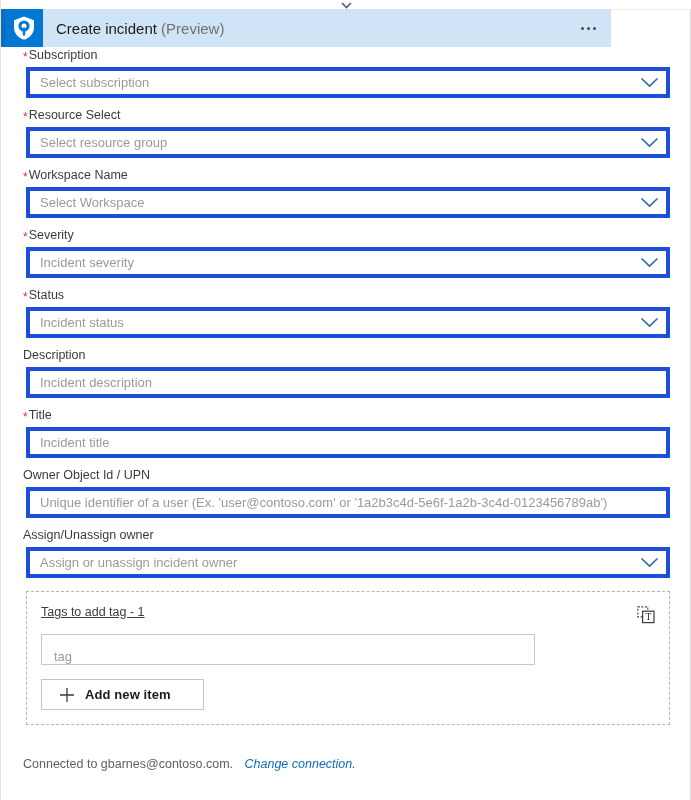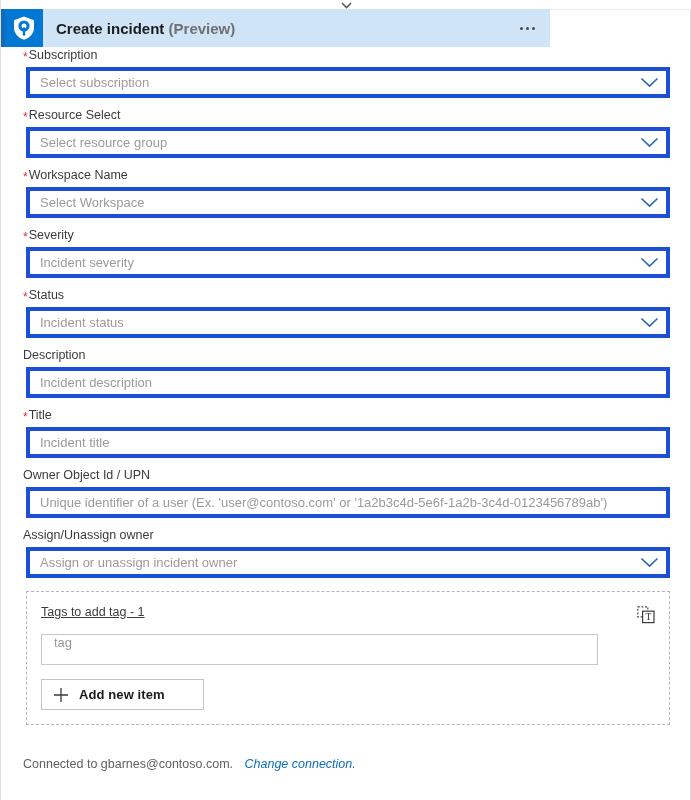--- a/index.html
+++ b/index.html
@@ -46,27 +46,26 @@
     align-items: center;
     justify-content: center;
   }
   .collapse-caret svg { display: block; }
 
   
   .header {
     position: absolute;
     top: 9px;
     left: 0;
-    width: 549px;
+    width: 610px;
     height: 38px;
     background: #cfe4f7;
     display: flex;
     align-items: center;
     box-sizing: border-box;
-    font-weight: bold;
   }
   .header-accent {
     position: absolute;
     left: 0;
     top: 0;
     width: 4px;
     height: 38px;
     background: #0f6cbd;
   }
   .app-icon {
@@ -181,26 +180,26 @@
   }
   .tags-row-label {
     font-size: 12.5px;
     color: #3b3b3b;
     margin-bottom: 14px;
     line-height: 16px;
     text-decoration: underline;
   }
   .tag-input {
     height: 31px;
-    width: 557px;
+    width: 494px;
     border: 1px solid #c8c8c8;
     background: #ffffff;
     box-sizing: border-box;
     display: flex;
-    align-items: flex-start;
+    align-items: flex-end;
   }
   .tag-input .ph {
     font-size: 13px;
     color: #9a9a9a;
     padding-left: 12px;
   }
   .tag-type-icon {
     position: absolute;
     right: 12px;
     top: 12px;
@@ -216,21 +215,21 @@
   .add-item-btn {
     margin-top: 14px;
     width: 163px;
     height: 31px;
     border: 1px solid #c4c4c4;
     background: #ffffff;
     box-sizing: border-box;
     display: flex;
     align-items: center;
     gap: 10px;
-    padding-left: 11px;
+    padding-left: 17px;
     cursor: pointer;
   }
   .add-item-btn .plus svg { display: block; }
   .add-item-btn .txt {
     font-size: 13px;
     color: #1b1b1b;
     font-weight: bold;
     letter-spacing: .1px;
   }
 

